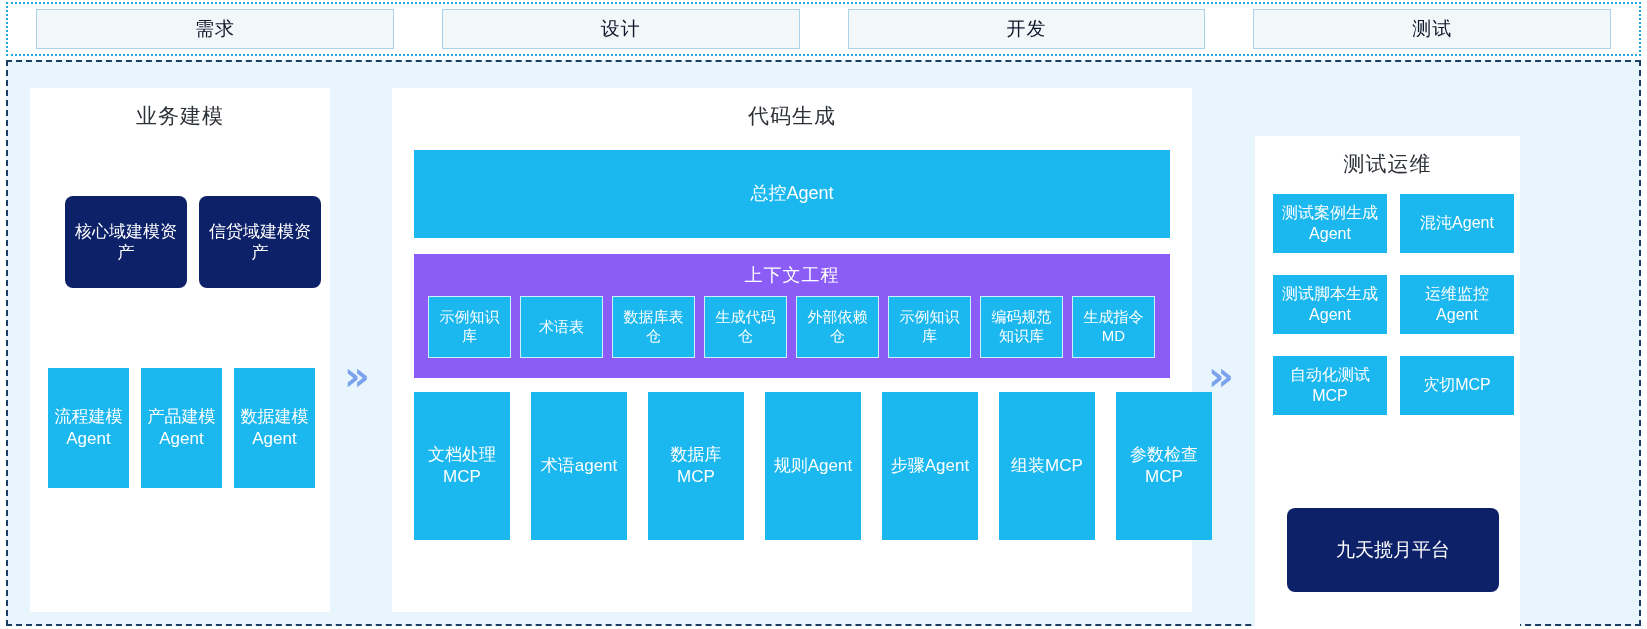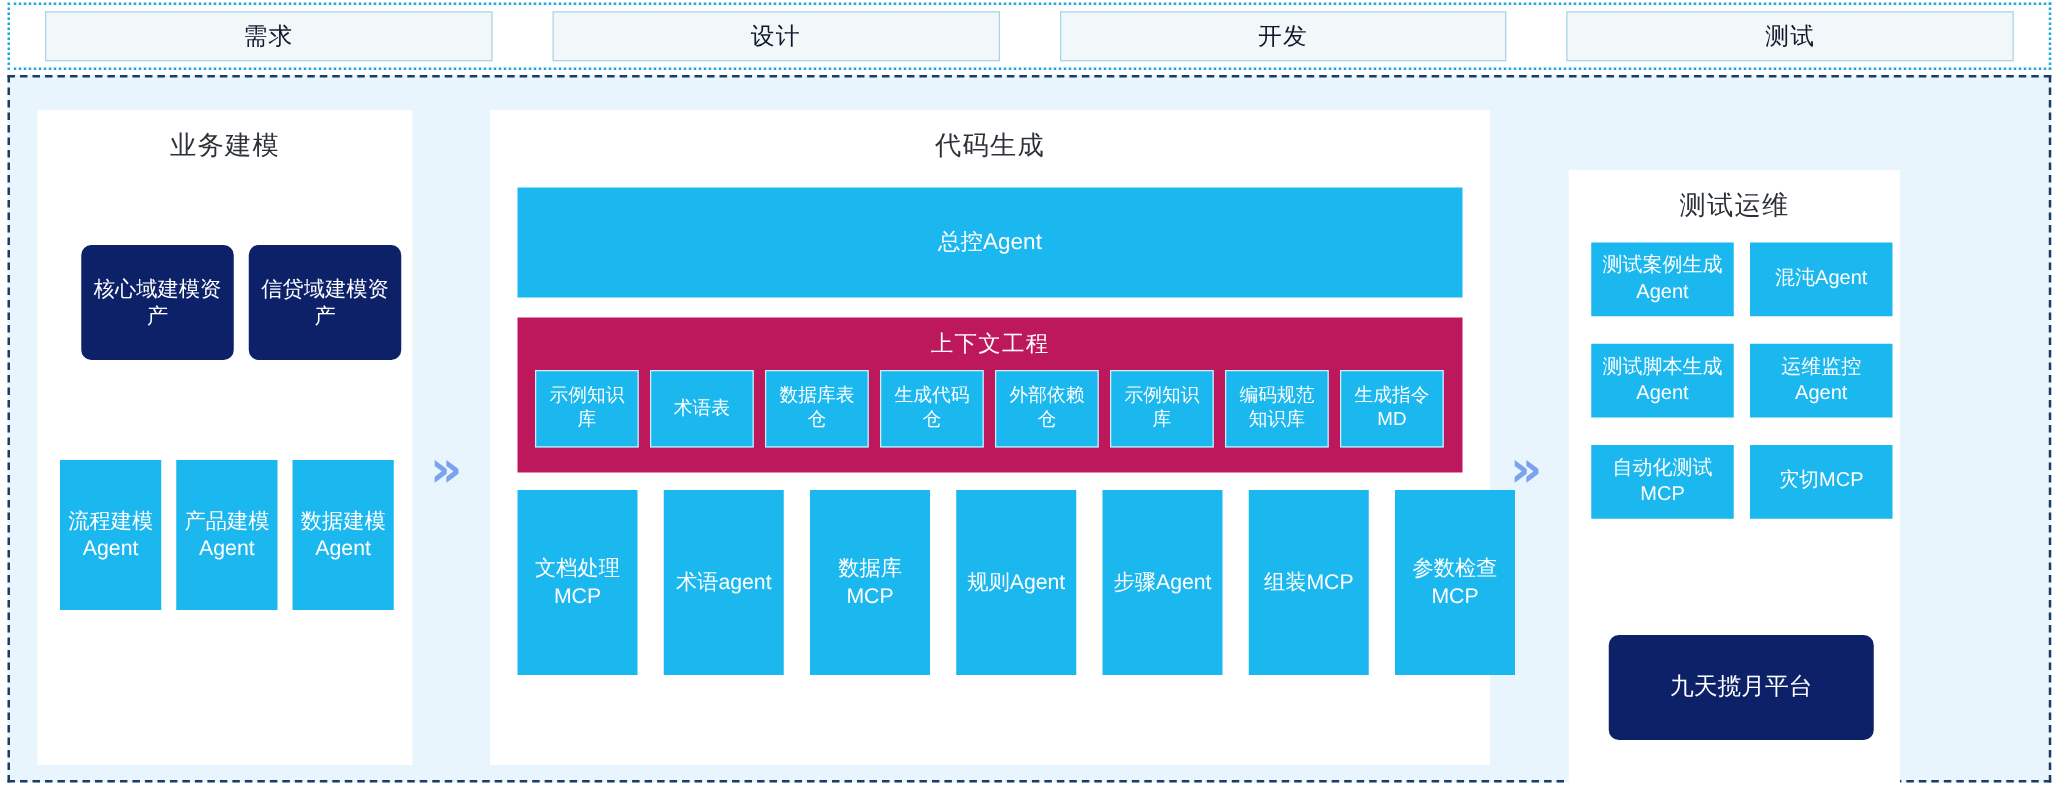--- a/index.html
+++ b/index.html
@@ -122,21 +122,21 @@
 
   
   #mid-master {
     position: absolute; left: 22px; top: 62px;
     width: 756px; height: 88px;
     font-size: 18px;
   }
   #mid-context {
     position: absolute; left: 22px; top: 166px;
     width: 756px; height: 124px;
-    background: #be185d;
+    background: #8b5cf6;
   }
   #mid-context .ctx-title {
     text-align: center; color: #ffffff;
     font-size: 18px; padding-top: 9px; letter-spacing: 1px;
   }
   #ctx-row {
     position: absolute; left: 14px; top: 42px;
     display: flex; gap: 9px;
   }
   #ctx-row .card-outline { width: 83px; height: 62px; }

